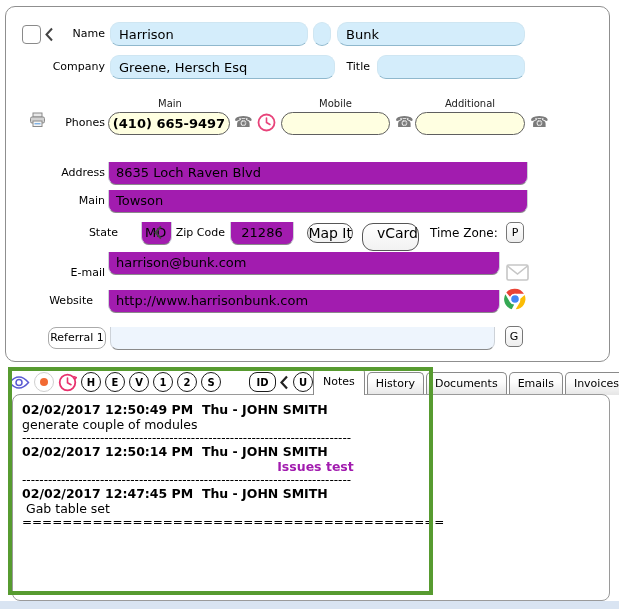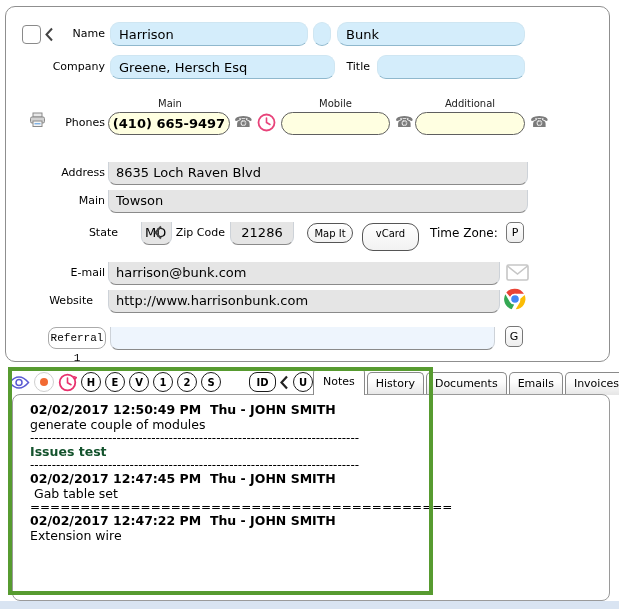--- a/index.html
+++ b/index.html
@@ -8,28 +8,28 @@
     background:#ffffff;
     font-family:"DejaVu Sans","Liberation Sans",sans-serif;
     color:#000;
   }
   .abs{position:absolute;box-sizing:border-box;}
   
   .card{left:5px;top:6px;width:605px;height:356px;border:1px solid #8f8f8f;border-radius:10px;background:#fff;}
   .lbl{font-size:11px;line-height:24px;height:24px;text-align:right;color:#000;white-space:nowrap;}
   .bf{height:24px;background:#d4edfb;border:1px solid #cfe6f2;border-bottom:1px solid #8fb8cd;
       border-radius:9px;font-size:13px;line-height:23px;padding:0 8px;white-space:nowrap;overflow:hidden;}
-  .uf{height:23px;background:#e5e5e5;border:1px solid #cdd2d8;border-top:none;border-bottom:1px solid #8a8a8a;
+  .uf{height:23px;background:#a21caf;border:1px solid #cdd2d8;border-top:none;border-bottom:1px solid #8a8a8a;
       border-radius:0 0 8px 8px;font-size:13px;line-height:21px;padding:0 7px;white-space:nowrap;overflow:hidden;}
   .pf{height:23px;background:#ffffe1;border:1px solid #5f5f5f;border-radius:12px;font-size:13px;
       line-height:22px;text-align:center;white-space:nowrap;overflow:hidden;}
   .pf.bold{font-weight:bold;}
   .colhdr{font-size:10px;text-align:center;color:#222;}
   .pill-btn{border:1px solid #555;border-radius:11px;background:linear-gradient(#ffffff,#f2f2f2);
-      font-size:10px;text-align:center;cursor:default;}
+      font-size:14px;text-align:right;cursor:default;}
   .sq-btn{border:1px solid #777;border-radius:5px;background:linear-gradient(#ffffff,#eeeeee);
       font-size:11px;text-align:center;cursor:default;}
   .phone-glyph{font-size:15px;color:#7b7b7b;line-height:22px;}
   .checkbox{width:19px;height:19px;border:1px solid #8a8a8a;border-radius:4px;background:#fff;}
   .ref-lab{border:1px solid #aaa;border-radius:8px;background:#fff;font-size:11px;line-height:20px;
       text-align:center;height:22px;}
   
   .toolbar{left:8px;top:371px;height:22px;display:flex;align-items:center;gap:4px;}
   .tb-letter{width:18px;height:18px;border:1.6px solid #1c1c1c;border-radius:50%;font-size:10px;font-weight:bold;
       display:flex;align-items:center;justify-content:center;background:#fff;flex:none;}
@@ -41,24 +41,24 @@
       display:flex;align-items:center;justify-content:center;flex:none;background:#fff;}
   .tb-edit{width:19px;height:19px;border:1.5px solid #4a6fc4;border-radius:3px;background:#fff;color:#3b5fc0;
       font-size:13px;display:flex;align-items:center;justify-content:center;flex:none;}
   
   .tabs{left:313px;top:369px;height:26px;display:flex;align-items:flex-end;gap:2px;}
   .tab{border:1px solid #898989;border-bottom:none;border-radius:5px 5px 0 0;
       background:linear-gradient(#fdfdfd 40%,#e6e6e6);font-size:11px;padding:4px 8px 5px 8px;white-space:nowrap;margin-top:20px;}
   .tab.active{background:#fff;padding:6px 9px 7px 9px;position:relative;z-index:6;}
   
   .panel{left:12px;top:394px;width:598px;height:207px;border:1px solid #9a9a9a;border-radius:8px;
-      background:#fff;overflow:hidden;padding:7px 0 0 17px;z-index:1;}
+      background:#fff;overflow:hidden;padding:7px 0 0 9px;z-index:1;}
   .nt-ts{font-size:12.5px;font-weight:bold;white-space:pre;line-height:15px;}
   .nt-body{font-size:12.5px;white-space:pre;line-height:15px;}
-  .nt-body.red{color:#14532d;font-weight:bold;}
+  .nt-body.red{color:#a21caf;font-weight:bold;text-align:center;}
   .nt-sep{font-size:12px;line-height:12px;white-space:nowrap;overflow:hidden;width:575px;}
   
   .green-box{left:8px;top:367px;width:425px;height:228px;border:4px solid #579b30;z-index:10;pointer-events:none;}
   .bottom-strip{left:0;top:601px;width:619px;height:8px;}
 </style>
 </head>
 <body>
 
 <div class="abs card"></div>
 
@@ -109,36 +109,36 @@
     <polyline points="7,1.5 1.5,7.5 7,13.5" fill="none" stroke="#444" stroke-width="2"></polyline>
   </svg>
 <div class="abs lbl" style="left:168px;top:221px;width:57px;">Zip Code</div>
 <div class="abs uf" style="left:230px;top:222px;width:64px;text-align:center;">21286</div>
 <div class="abs pill-btn" style="left:307px;top:223px;width:46px;height:20px;line-height:19px;">Map It</div>
 <div class="abs pill-btn" style="left:362px;top:223px;width:57px;height:28px;line-height:19px;">vCard</div>
 <div class="abs lbl" style="left:430px;top:221px;width:66px;text-align:left;font-size:12px;">Time Zone:</div>
 <div class="abs sq-btn" style="left:506px;top:222px;width:18px;height:21px;line-height:20px;">P</div>
 
 <div class="abs lbl" style="left:30px;top:261px;width:75px;">E-mail</div>
-<div class="abs uf" style="left:108px;top:262px;width:392px;">harrison@bunk.com</div>
+<div class="abs uf" style="left:108px;top:252px;width:392px;">harrison@bunk.com</div>
 <svg class="abs" style="left:506px;top:264px;" width="23" height="17" viewBox="0 0 23 17">
   <rect x="1" y="1" width="21" height="15" rx="1.5" fill="#fff" stroke="#c6c6c6" stroke-width="1.6"></rect>
   <polyline points="1.5,2 11.5,10 21.5,2" fill="none" stroke="#c6c6c6" stroke-width="1.6"></polyline>
 </svg>
 <div class="abs lbl" style="left:18px;top:289px;width:75px;">Website</div>
 <div class="abs uf" style="left:108px;top:290px;width:392px;">http://www.harrisonbunk.com</div>
 <svg class="abs" style="left:504px;top:288px;" width="22" height="22" viewBox="0 0 20 20">
   <circle cx="10" cy="10" r="9.4" fill="#fff"></circle>
   <path fill="#ea4335" d="M10 .6a9.4 9.4 0 0 1 8.15 4.7H10a4.7 4.7 0 0 0-4.35 2.9L2.1 4.2A9.4 9.4 0 0 1 10 .6z"></path>
   <path fill="#34a853" d="M1.25 5.7l4.05 7a4.7 4.7 0 0 0 4 2.3l-2.3 4.3A9.4 9.4 0 0 1 1.25 5.7z"></path>
   <path fill="#fbbc05" d="M18.75 6.3a9.4 9.4 0 0 1-8.1 13.1l2.85-4.95a4.7 4.7 0 0 0 1.1-4.45z"></path>
   <circle cx="10" cy="10" r="4.1" fill="#4285f4" stroke="#fff" stroke-width="1.3"></circle>
 </svg>
 
-<div class="abs ref-lab" style="left:48px;top:327px;width:58px;font-family:Liberation Mono, monospace;">Referral 1</div>
+<div class="abs ref-lab" style="left:48px;top:327px;width:58px;">Referral 1</div>
 <div class="abs uf" style="left:110px;top:327px;width:385px;background:#eef5fd;"></div>
 <div class="abs sq-btn" style="left:505px;top:326px;width:18px;height:21px;line-height:20px;">G</div>
 
 <div class="abs toolbar">
   <svg width="22" height="15" viewBox="0 0 22 15">
     <path d="M1.5 7.5 Q11 -3.5 20.5 7.5 Q11 18.5 1.5 7.5 Z" fill="none" stroke="#5a5ad2" stroke-width="1.5"></path>
     <circle cx="11" cy="7.5" r="3" fill="none" stroke="#5a5ad2" stroke-width="1.5"></circle>
   </svg>
   <span class="tb-record">
       <i></i>
@@ -172,30 +172,26 @@
   </div>
 
 <div class="abs panel">
   <div id="notes-list">
       <div class="note">
     <div class="nt-ts">02/02/2017 12:50:49 PM  Thu - JOHN SMITH</div>
     <div class="nt-body">generate couple of modules</div>
     <div class="nt-sep">----------------------------------------------------------------------------</div>
   </div>
       <div class="note">
+    <div class="nt-ts">02/02/2017 12:50:14 PM  Thu - JOHN SMITH</div>
     <div class="nt-body red">Issues test</div>
     <div class="nt-sep">----------------------------------------------------------------------------</div>
   </div>
       <div class="note">
     <div class="nt-ts">02/02/2017 12:47:45 PM  Thu - JOHN SMITH</div>
     <div class="nt-body"> Gab table set</div>
     <div class="nt-sep">==========================================</div>
   </div>
-      <div class="note">
-    <div class="nt-ts">02/02/2017 12:47:22 PM  Thu - JOHN SMITH</div>
-    <div class="nt-body">Extension wire</div>
-
-  </div>
     </div>
 </div>
 
 <div class="abs green-box" style="border-color: rgb(87, 155, 48);"></div>
 <div class="abs bottom-strip" id="bottom-strip" style="background: rgb(217, 228, 242);"></div>
 
 </body></html>

